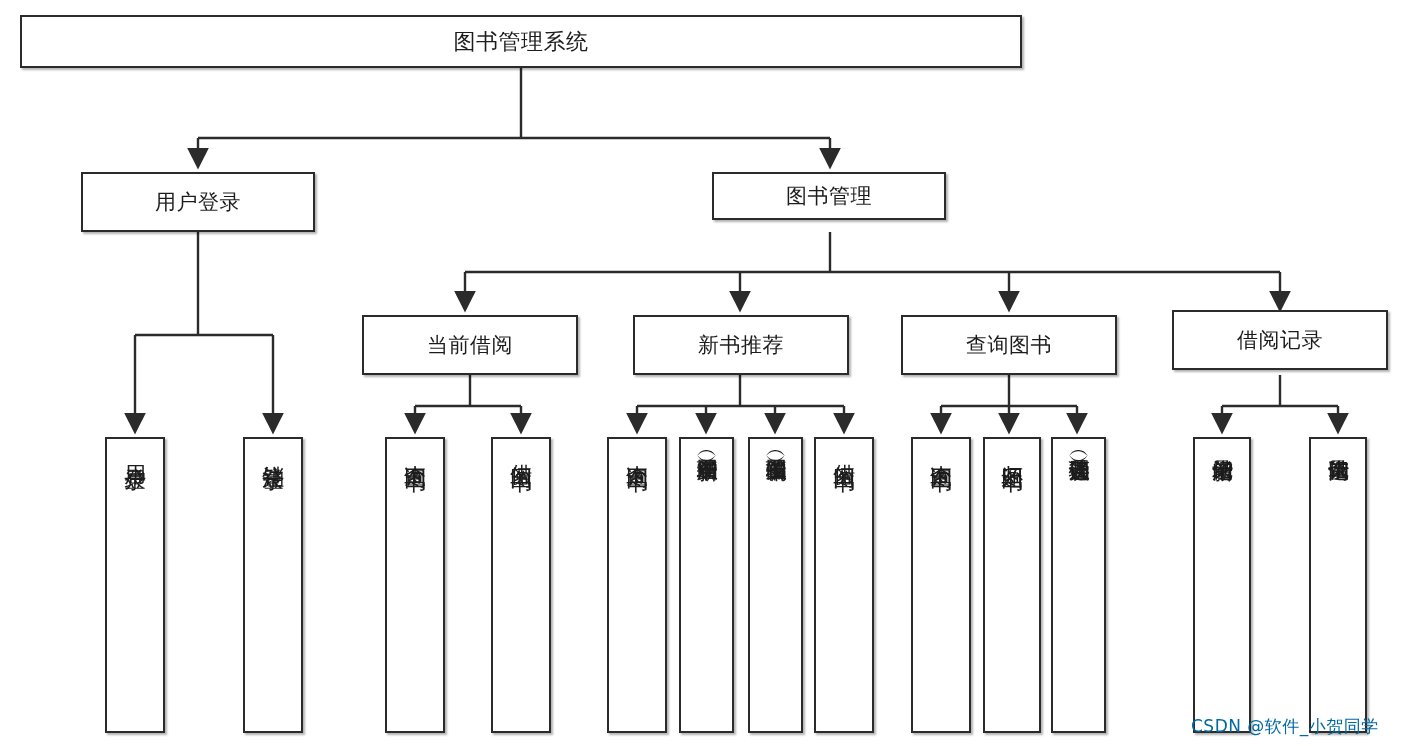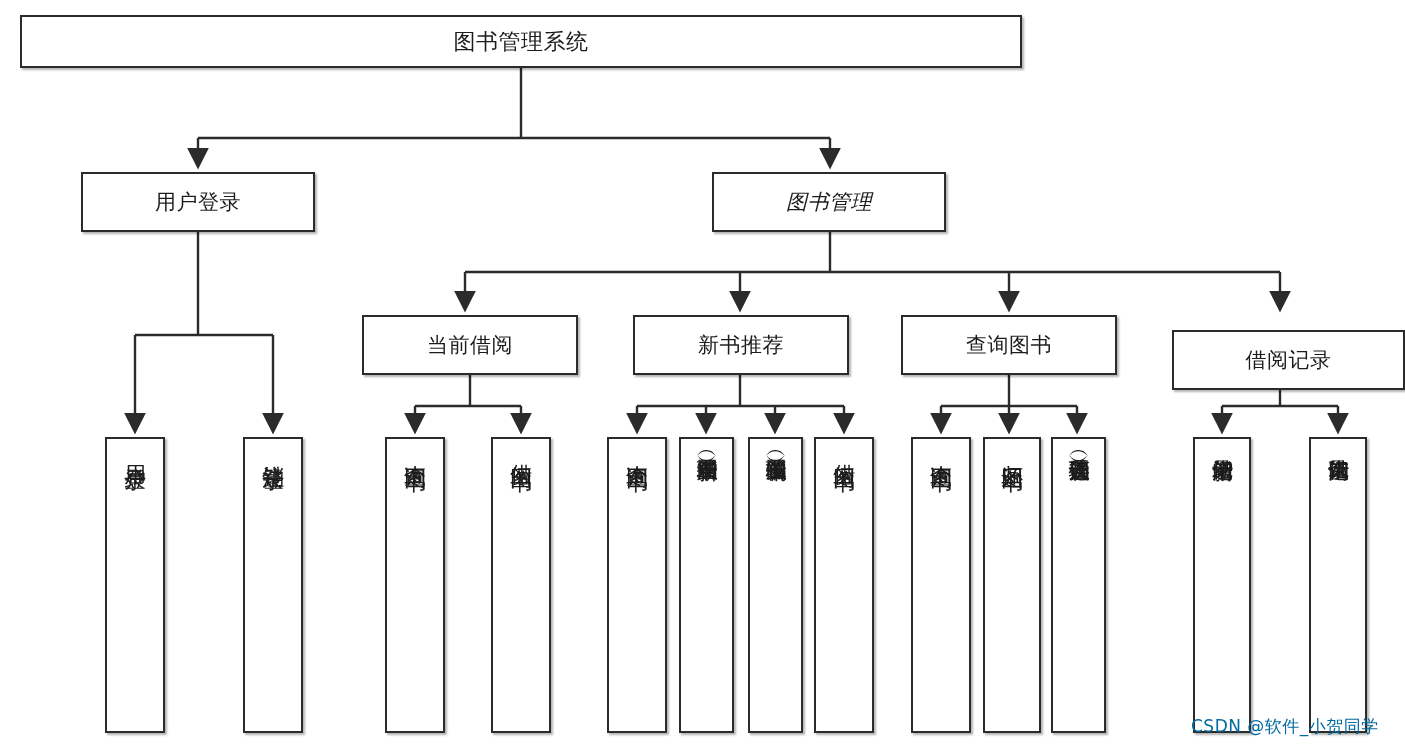--- a/index.html
+++ b/index.html
@@ -133,37 +133,37 @@
   </svg>
 
   <div class="node horiz" id="node-root" style="left:20px; top:15px; width:1002px; height:53px;">
     <span class="label">图书管理系统</span>
   </div>
 
   <div class="node horiz" style="left:81px; top:172px; width:234px; height:60px;">
     <span class="label">用户登录</span>
   </div>
 
-  <div class="node horiz" style="left:712px; top:172px; width:234px; height:60px;font-style:italic;">
+  <div class="node horiz" style="left:712px; top:172px; width:234px; height:48px;">
     <span class="label">图书管理</span>
   </div>
 
   <div class="node horiz" style="left:362px; top:315px; width:216px; height:60px;">
     <span class="label">当前借阅</span>
   </div>
 
   <div class="node horiz" style="left:633px; top:315px; width:216px; height:60px;">
     <span class="label">新书推荐</span>
   </div>
 
   <div class="node horiz" style="left:901px; top:315px; width:216px; height:60px;">
     <span class="label">查询图书</span>
   </div>
 
-  <div class="node horiz" style="left:1172px; top:330px; width:233px; height:60px;">
+  <div class="node horiz" style="left:1172px; top:310px; width:216px; height:60px;">
     <span class="label">借阅记录</span>
   </div>
 
   <div class="node vert" style="left:105px; top:437px; width:60px; height:296px;">
     <span class="label">用户登录</span>
   </div>
 
   <div class="node vert" style="left:243px; top:437px; width:60px; height:296px;">
     <span class="label">注销登录</span>
   </div>

